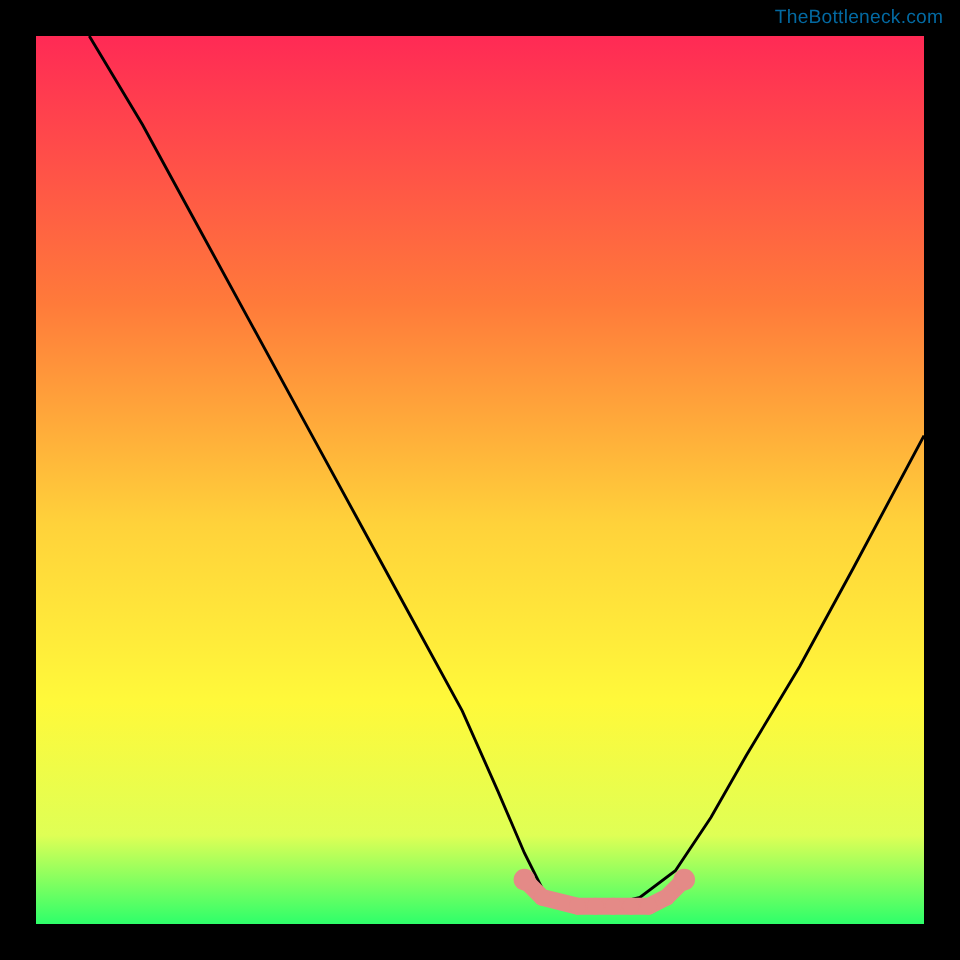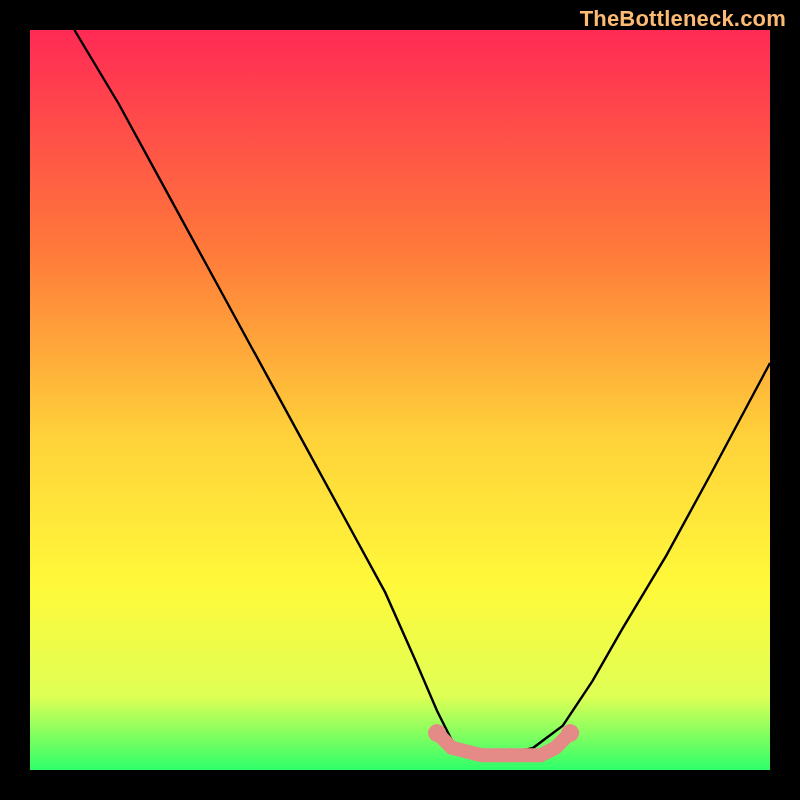--- a/index.html
+++ b/index.html
@@ -23,23 +23,23 @@
     position: absolute;
     left: 30px;
     top: 30px;
     width: 740px;
     height: 740px;
   }
   .watermark {
     position: absolute;
     top: 6px;
     right: 14px;
-    color: #fdba74;
-    font-size: 22px;
-    font-weight: 700;
+    color: #0369a1;
+    font-size: 16px;
+    font-weight: 400;
     letter-spacing: 0.2px;
   }
 </style>
 </head>
 <body>
 
 <div class="frame">
   <div class="watermark">TheBottleneck.com</div>
   <div class="plot">
     <svg width="740" height="740" viewBox="0 0 740 740" preserveAspectRatio="none">

